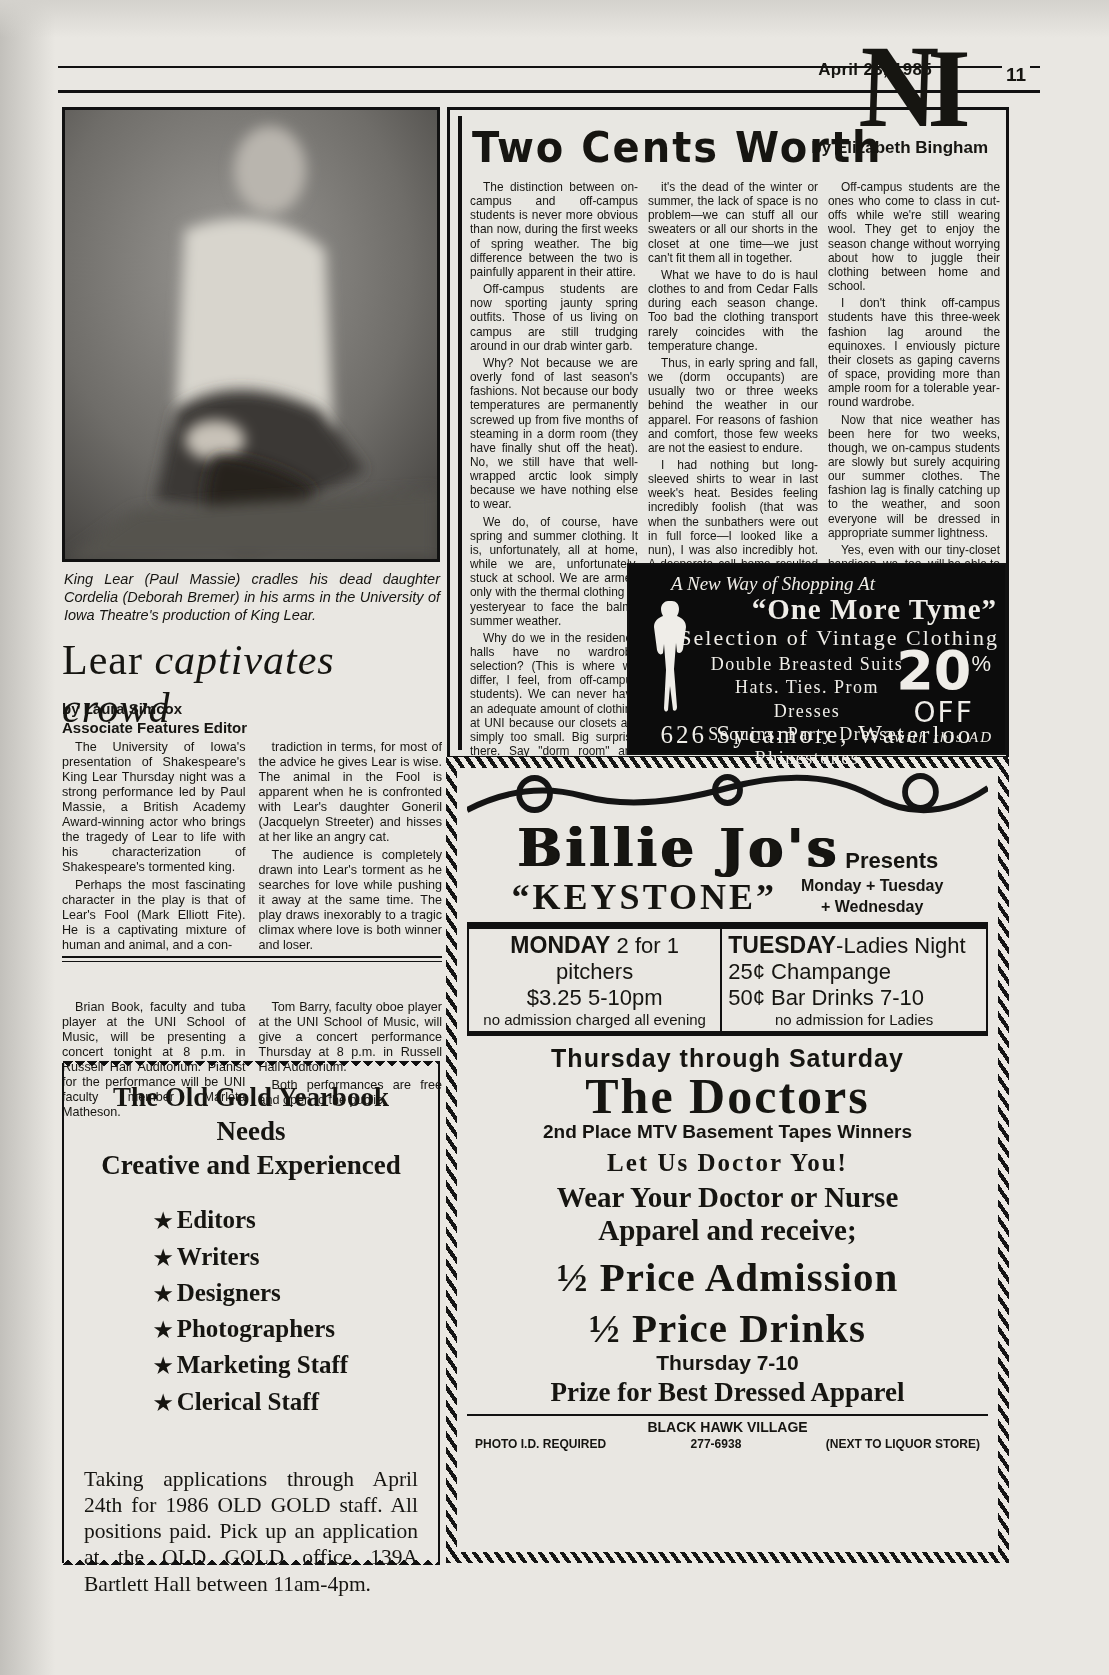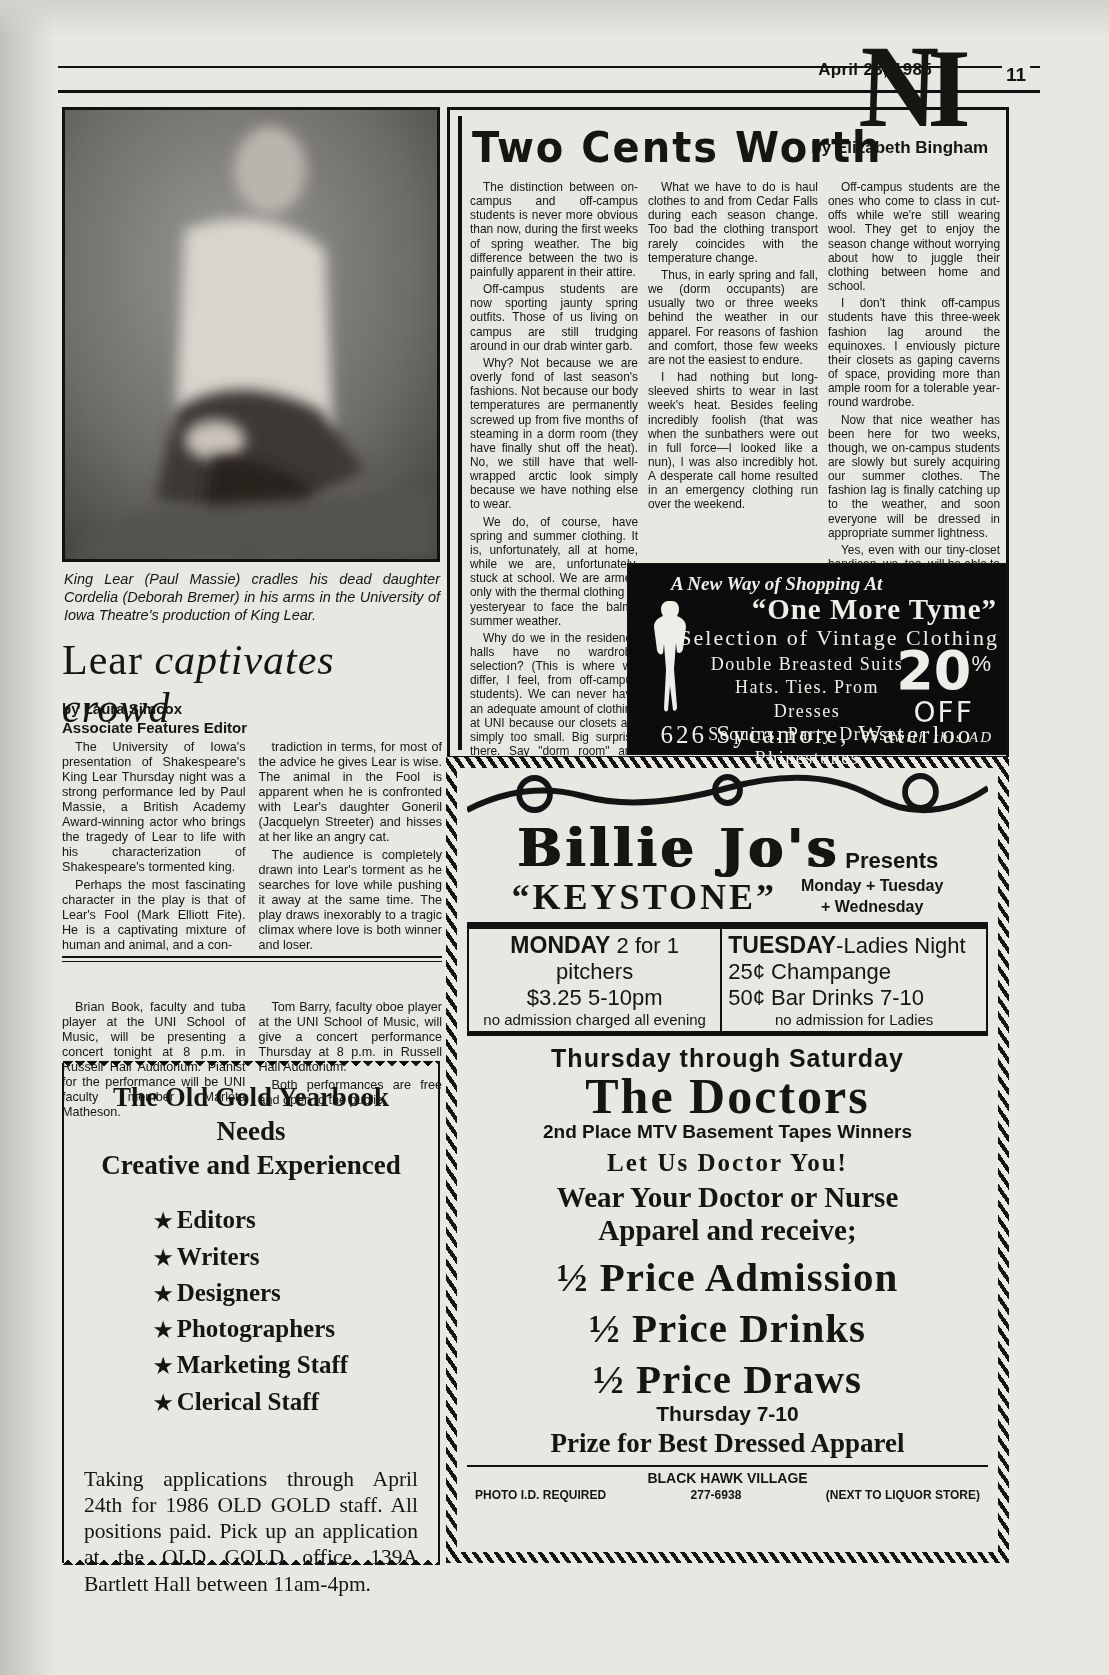--- a/index.html
+++ b/index.html
@@ -165,34 +165,35 @@
   <div class="abs tcw-by" style="right:18px;top:28px;">by Elizabeth Bingham</div>
   <div class="abs bodycol" style="left:20px;top:70px;width:168px;height:572px;">
     <p>The distinction between on-campus and off-campus students is never more obvious than now, during the first weeks of spring weather. The big difference between the two is painfully apparent in their attire.</p>
     <p>Off-campus students are now sporting jaunty spring outfits. Those of us living on campus are still trudging around in our drab winter garb.</p>
     <p>Why? Not because we are overly fond of last season's fashions. Not because our body temperatures are permanently screwed up from five months of steaming in a dorm room (they have finally shut off the heat). No, we still have that well-wrapped arctic look simply because we have nothing else to wear.</p>
     <p>We do, of course, have spring and summer clothing. It is, unfortunately, all at home, while we are, unfortunately, stuck at school. We are armed only with the thermal clothing of yesteryear to face the balmy summer weather.</p>
     <p>Why do we in the residence halls have no wardrobe selection? (This is where we differ, I feel, from off-campus students). We can never have an adequate amount of clothing at UNI because our closets are simply too small. Big surprise there. Say "dorm room" and you immediately start thinking in diminutives.</p>
     <p>Well, our cute little closets are causing some cute little crises when it comes to fashion. When</p>
   </div>
   <div class="abs bodycol" style="left:198px;top:70px;width:170px;height:382px;">
+    <p>it's the dead of the winter or summer, the lack of space is no problem—we can stuff all our sweaters or all our shorts in the closet at one time—we just can't fit them all in together.</p>
     <p>What we have to do is haul clothes to and from Cedar Falls during each season change. Too bad the clothing transport rarely coincides with the temperature change.</p>
     <p>Thus, in early spring and fall, we (dorm occupants) are usually two or three weeks behind the weather in our apparel. For reasons of fashion and comfort, those few weeks are not the easiest to endure.</p>
     <p>I had nothing but long-sleeved shirts to wear in last week's heat. Besides feeling incredibly foolish (that was when the sunbathers were out in full force—I looked like a nun), I was also incredibly hot. A desperate call home resulted in an emergency clothing run over the weekend.</p>
   </div>
   <div class="abs bodycol" style="left:378px;top:70px;width:172px;height:382px;">
     <p>Off-campus students are the ones who come to class in cut-offs while we're still wearing wool. They get to enjoy the season change without worrying about how to juggle their clothing between home and school.</p>
     <p>I don't think off-campus students have this three-week fashion lag around the equinoxes. I enviously picture their closets as gaping caverns of space, providing more than ample room for a tolerable year-round wardrobe.</p>
     <p>Now that nice weather has been here for two weeks, though, we on-campus students are slowly but surely acquiring our summer clothes. The fashion lag is finally catching up to the weather, and soon everyone will be dressed in appropriate summer lightness.</p>
     <p>Yes, even with our tiny-closet handicap, we, too, will be able to dress normally for the weather. It just takes us a little more time...</p>
   </div>
 </div>
 
 <div class="abs omt" style="left:627px;top:563px;width:380px;height:192px;z-index:4;">
-  <div class="abs tag" style="left:42px;top:8px;font-weight:bold;">A New Way of Shopping At</div>
+  <div class="abs tag" style="left:42px;top:8px;">A New Way of Shopping At</div>
   <div class="abs name" style="right:8px;top:28px;">“One More Tyme”</div>
   <div class="abs sub" style="right:6px;top:60px;">Selection of Vintage Clothing</div>
   <svg class="abs" style="left:22px;top:34px;" width="42" height="116" viewBox="0 0 42 116">
     <path fill="#efede8" d="M21 2c4 0 7 3 7 8 0 3-1 5-2 7 5 2 9 5 9 11l-3 22c-1 4-4 5-6 3l-1-9-2 26 3 38c0 3-2 5-4 3l-3-24-2 24c-2 3-4 1-4-2l2-38-2-26-1 9c-2 3-5 1-6-3L3 28c0-6 4-9 9-11-1-2-2-4-2-7 0-5 4-8 7-8z"></path>
   </svg>
   <div class="abs" style="left:78px;top:88px;width:200px;text-align:center;">
     <div class="item">Double Breasted Suits</div>
     <div class="item">Hats. Ties. Prom Dresses</div>
     <div class="item">Sequins. Party Dresses</div>
     <div class="item">Rhinestones</div>
@@ -243,21 +244,20 @@
     <div class="bj-thusat">Thursday through Saturday</div>
     <div class="bj-doctors">The Doctors</div>
     <div class="bj-mtv">2nd Place MTV Basement Tapes Winners</div>
     <div class="bj-letus">Let Us Doctor You!</div>
     <div class="bj-wear">
       <div>Wear Your Doctor or Nurse</div>
       <div>Apparel and receive;</div>
     </div>
     <div class="bj-half">½ Price Admission</div>
     <div class="bj-half">½ Price Drinks</div>
-    <div class="bj-half">½ Price Draws</div>
     <div class="bj-when">Thursday   7-10</div>
     <div class="bj-prize">Prize for Best Dressed Apparel</div>
     <div class="bj-footer">
       <div class="bj-venue">BLACK HAWK VILLAGE</div>
       <div class="bj-idrow">
         <span>PHOTO I.D. REQUIRED</span>
         <span>277-6938</span>
         <span>(NEXT TO LIQUOR STORE)</span>
       </div>
     </div>

